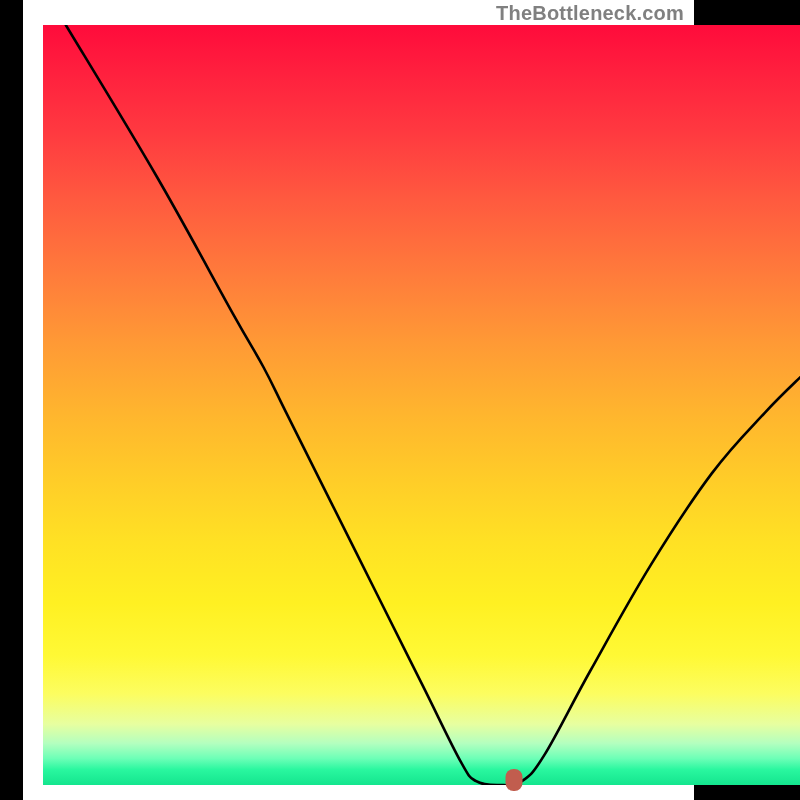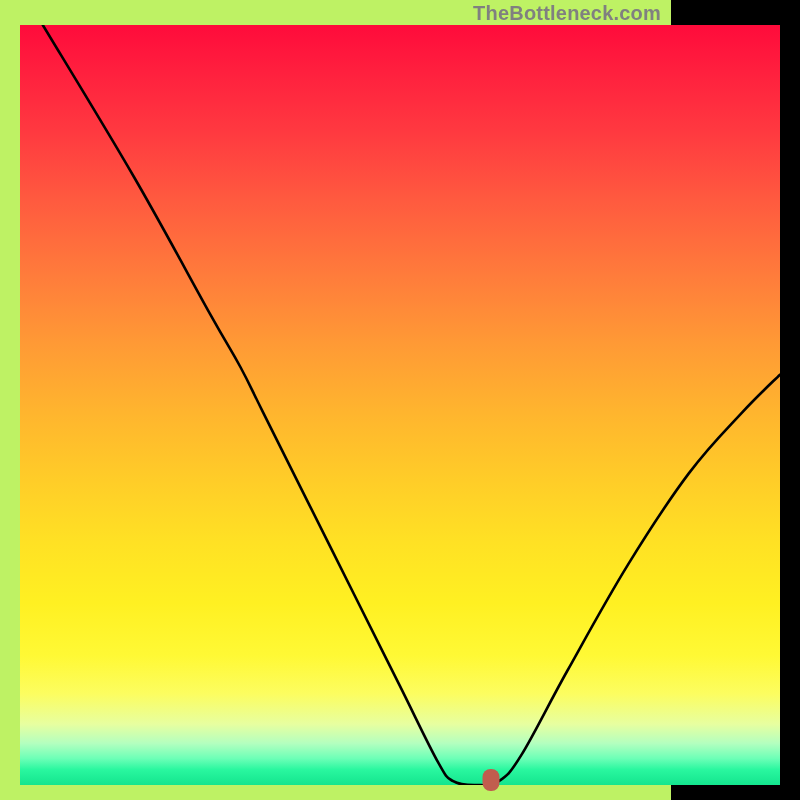--- a/index.html
+++ b/index.html
@@ -7,21 +7,22 @@
     padding: 0;
     width: 800px;
     height: 800px;
     background: #000000;
     overflow: hidden;
   }
   .container {
     position: relative;
     width: 671px;
     height: 800px;
-    background: #bef264;
+    background: #ffffff;
+    margin-left: 23px;
   }
   .watermark {
     position: absolute;
     top: 2px;
     right: 10px;
     font-family: Arial, Helvetica, sans-serif;
     font-size: 20px;
     font-weight: bold;
     color: #808080;
     z-index: 10;

